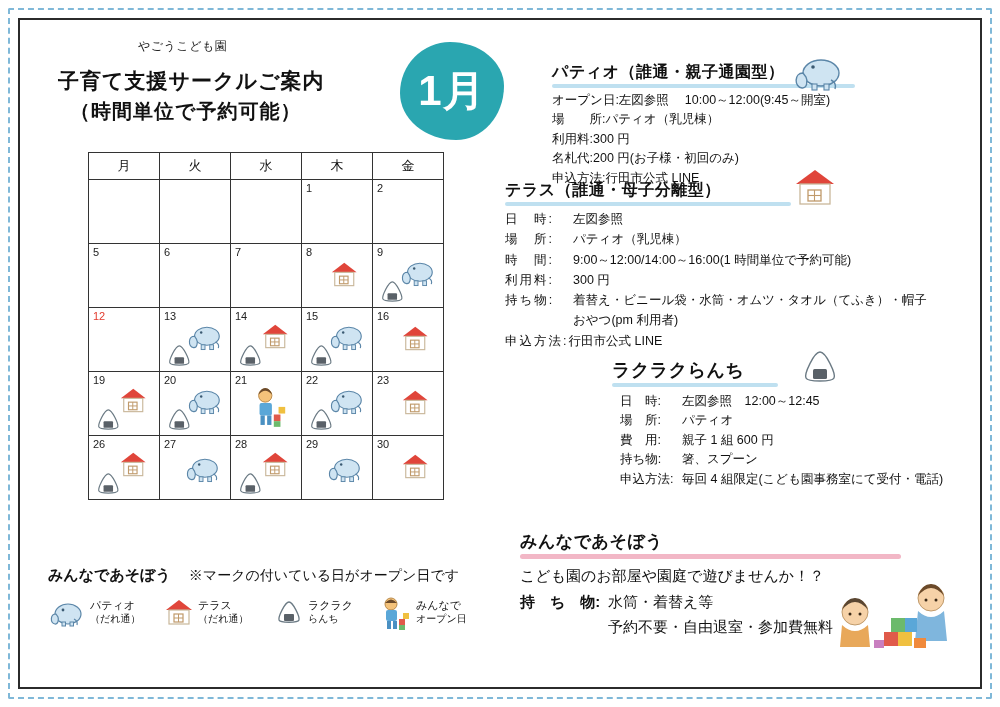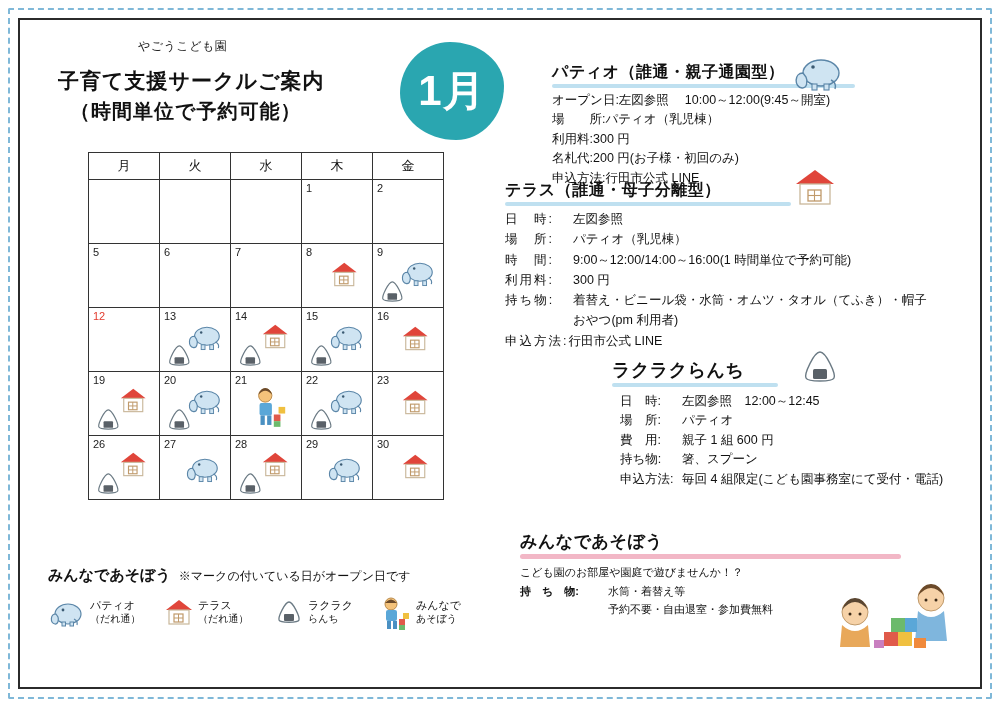--- a/index.html
+++ b/index.html
@@ -189,41 +189,41 @@
   .legend {
     position: absolute;
     left: 48px; top: 566px;
     width: 420px;
   }
   .legend-title {
     font-size: 15px;
     font-weight: bold;
   }
   .legend-note {
-    font-size: 12px;
+    font-size: 14px;
     font-weight: normal;
-    margin-left: 8px;
+    margin-left: 18px;
   }
   .legend-items {
     position: relative;
     margin-top: 8px;
     height: 62px;
   }
   .legend-item {
     position: absolute;
     font-size: 11px;
     line-height: 1.25;
   }
   .legend-item .lbl { display: block; }
   .legend-item .sub { display: block; font-size: 10px; }
 
   
   .asobou-body {
     margin-top: 10px;
-    font-size: 11px;
+    font-size: 15px;
     line-height: 1.7;
   }
   .asobou-row { display: flex; }
   .asobou-label { white-space: nowrap; }
   .asobou-indent { padding-left: 88px; }
   .bold { font-weight: bold; }
 
   .illus-blocks {
     position: absolute;
     left: 830px; top: 576px;
@@ -641,21 +641,21 @@
             <rect x="8" y="15" width="11" height="11" rx="2" fill="#5aa7d8"></rect>
             <rect x="9" y="26" width="4" height="8" fill="#4a90c2"></rect>
             <rect x="15" y="26" width="4" height="8" fill="#4a90c2"></rect>
             <rect x="21" y="24" width="6" height="6" fill="#e05a4a"></rect>
             <rect x="25" y="18" width="6" height="6" fill="#f0c040"></rect>
             <rect x="21" y="30" width="6" height="5" fill="#6cba6c"></rect>
           </svg>
         </span>
         <span style="position:absolute; left:38px; top:6px; white-space:nowrap;">
           <span class="lbl">みんなで</span>
-          <span class="sub">あそぼう</span>
+          <span class="sub">オープン日</span>
         </span>
       </div>
     </div>
   </div>
 
   <div class="block-patio">
     <div class="sec-title">
       <span>パティオ（誰通・親子通園型）</span>
       <span class="sec-underline-blue"></span>
     </div>

